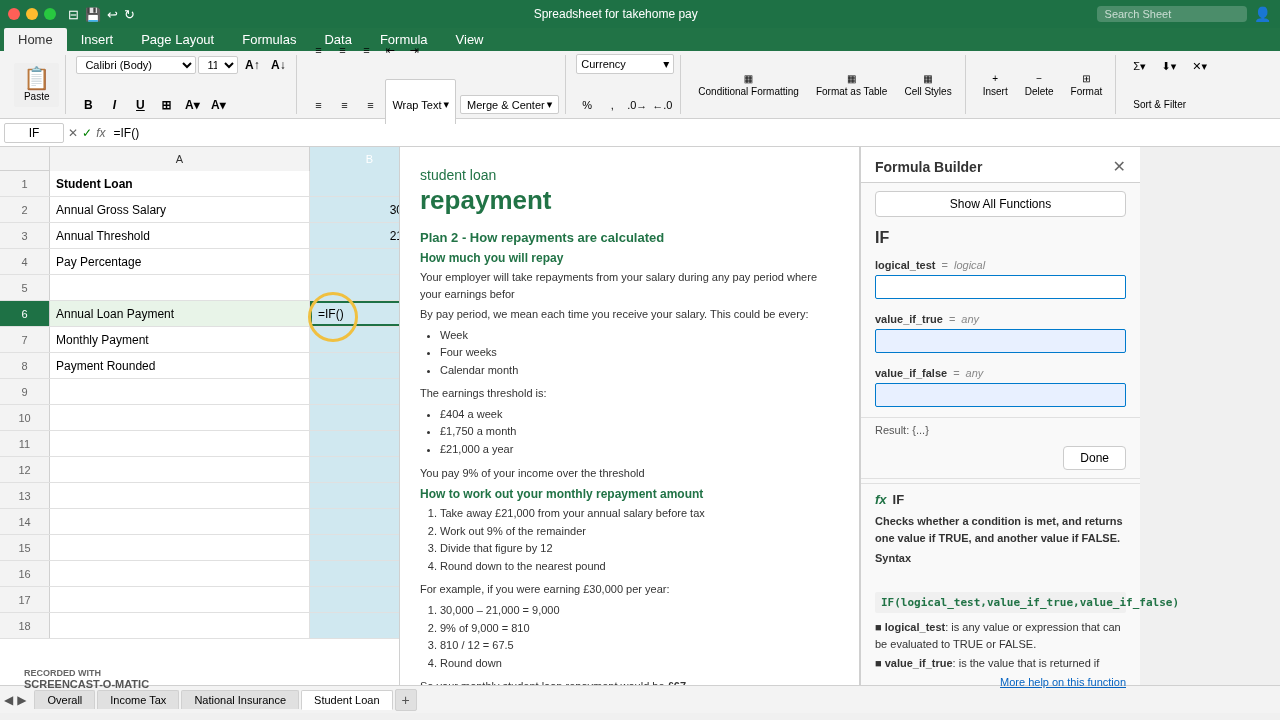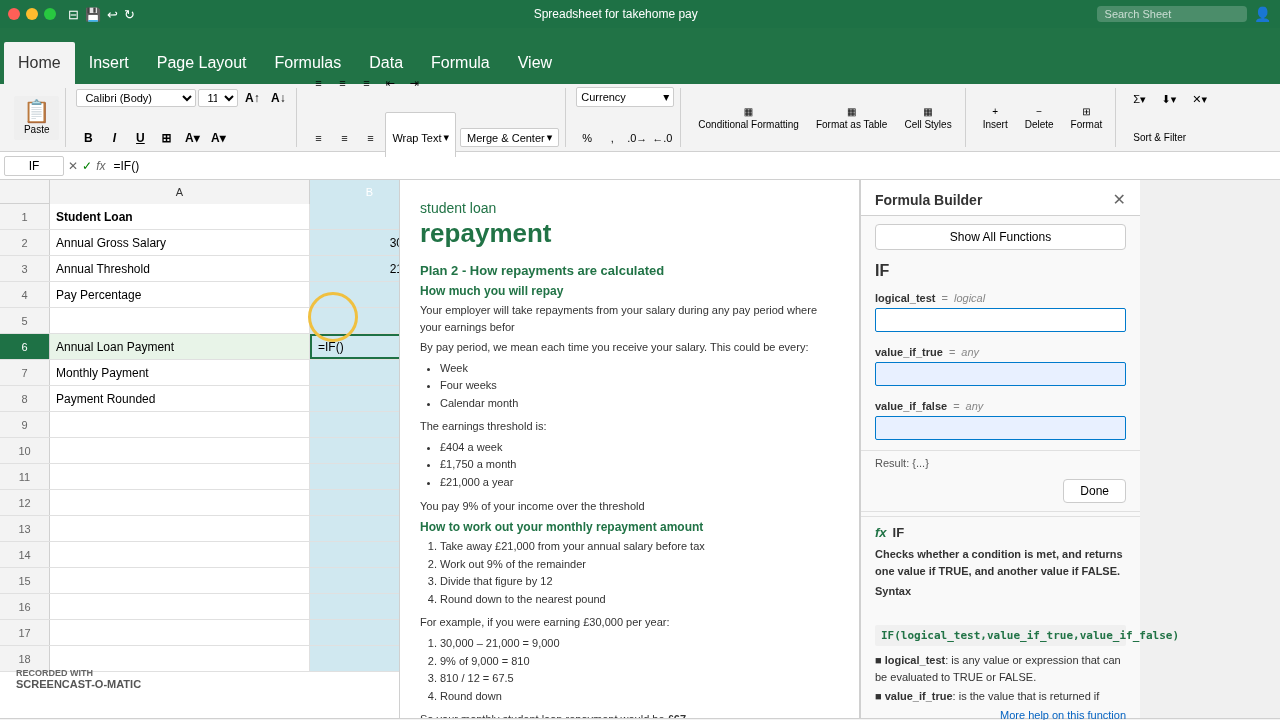--- a/index.html
+++ b/index.html
@@ -26,25 +26,24 @@
     .search-box::placeholder { color: rgba(255,255,255,0.7); }
 
     
     .ribbon-tabs {
       background: #217346;
       display: flex;
       padding: 0 4px;
     }
     .ribbon-tab {
       color: white;
-      padding: 12px 14px;
-      font-size: 16px;
+      padding: 4px 14px;
+      font-size: 13px;
       cursor: pointer;
       border-radius: 2px 2px 0 0;
-      margin-top: 14px;
     }
     .ribbon-tab.active { background: #f3f3f3; color: #333; }
 
     
     .ribbon {
       background: #f3f3f3;
       border-bottom: 1px solid #d0d0d0;
       padding: 4px 8px;
       display: flex;
       align-items: center;
@@ -470,21 +469,21 @@
       justify-content: center;
       cursor: pointer;
       background: #e0e0e0;
       font-size: 14px;
       color: #555;
     }
 
     .watermark {
       position: fixed;
       bottom: 30px;
-      left: 16px;
+      left: 24px;
       font-size: 11px;
       color: #888;
       pointer-events: none;
     }
 
     .highlight-circle {
       position: absolute;
       width: 50px;
       height: 50px;
       border: 3px solid #f0c040;

